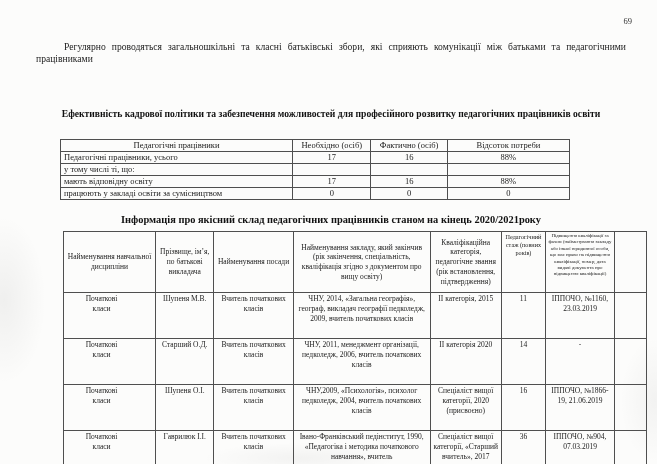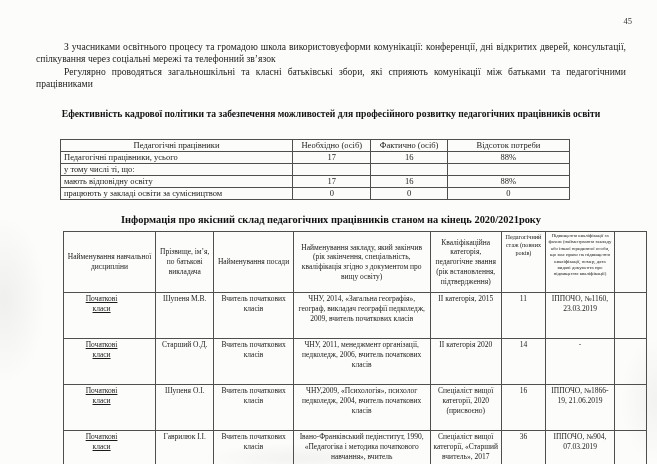--- a/index.html
+++ b/index.html
@@ -28,29 +28,28 @@
   .t1 td:nth-child(2),.t1 td:nth-child(3){text-align:center;}
   .t1 td:nth-child(4){text-align:center;}
   
   .t2{left:63px;top:231px;width:584px;font-size:7.5px;}
   .t2 th,.t2 td{text-align:center;vertical-align:top;line-height:1.3;padding:1px 2px;}
   .t2 thead th{height:58px;vertical-align:middle;}
   .t2 thead th:nth-child(6){font-size:6.2px;vertical-align:top;line-height:1.25;}
   .t2 thead th:nth-child(7){font-size:4.9px;vertical-align:top;line-height:1.3;padding:1px;}
   .t2 thead th:nth-child(8){vertical-align:top;padding-left:41px;}
   .t2 tbody td{height:43px;}
-  .t2 tbody td:nth-child(1){padding-left:16px;padding-right:32px;text-decoration:underline;}
+  .t2 tbody td:nth-child(1){padding-left:16px;padding-right:32px;}
 </style>
 </head>
 <body>
 
-<div class="pagenum">45</div>
+<div class="pagenum">69</div>
 
 <div class="paras">
-  <p>З учасниками освітнього процесу та громадою школа використовуєформи комунікації: конференції, дні відкритих дверей, консультації, спілкування через соціальні мережі та телефонний зв’язок</p>
   <p>Регулярно проводяться загальношкільні та класні батьківські збори, які сприяють комунікації між батьками та педагогічними працівниками</p>
 </div>
 
 <div class="t1-title">Ефективність кадрової політики та забезпечення можливостей для професійного розвитку педагогічних працівників освіти</div>
 
 <table class="t1">
   <colgroup>
     <col style="width:45.6%">
       <col style="width:15.4%">
       <col style="width:15%">

